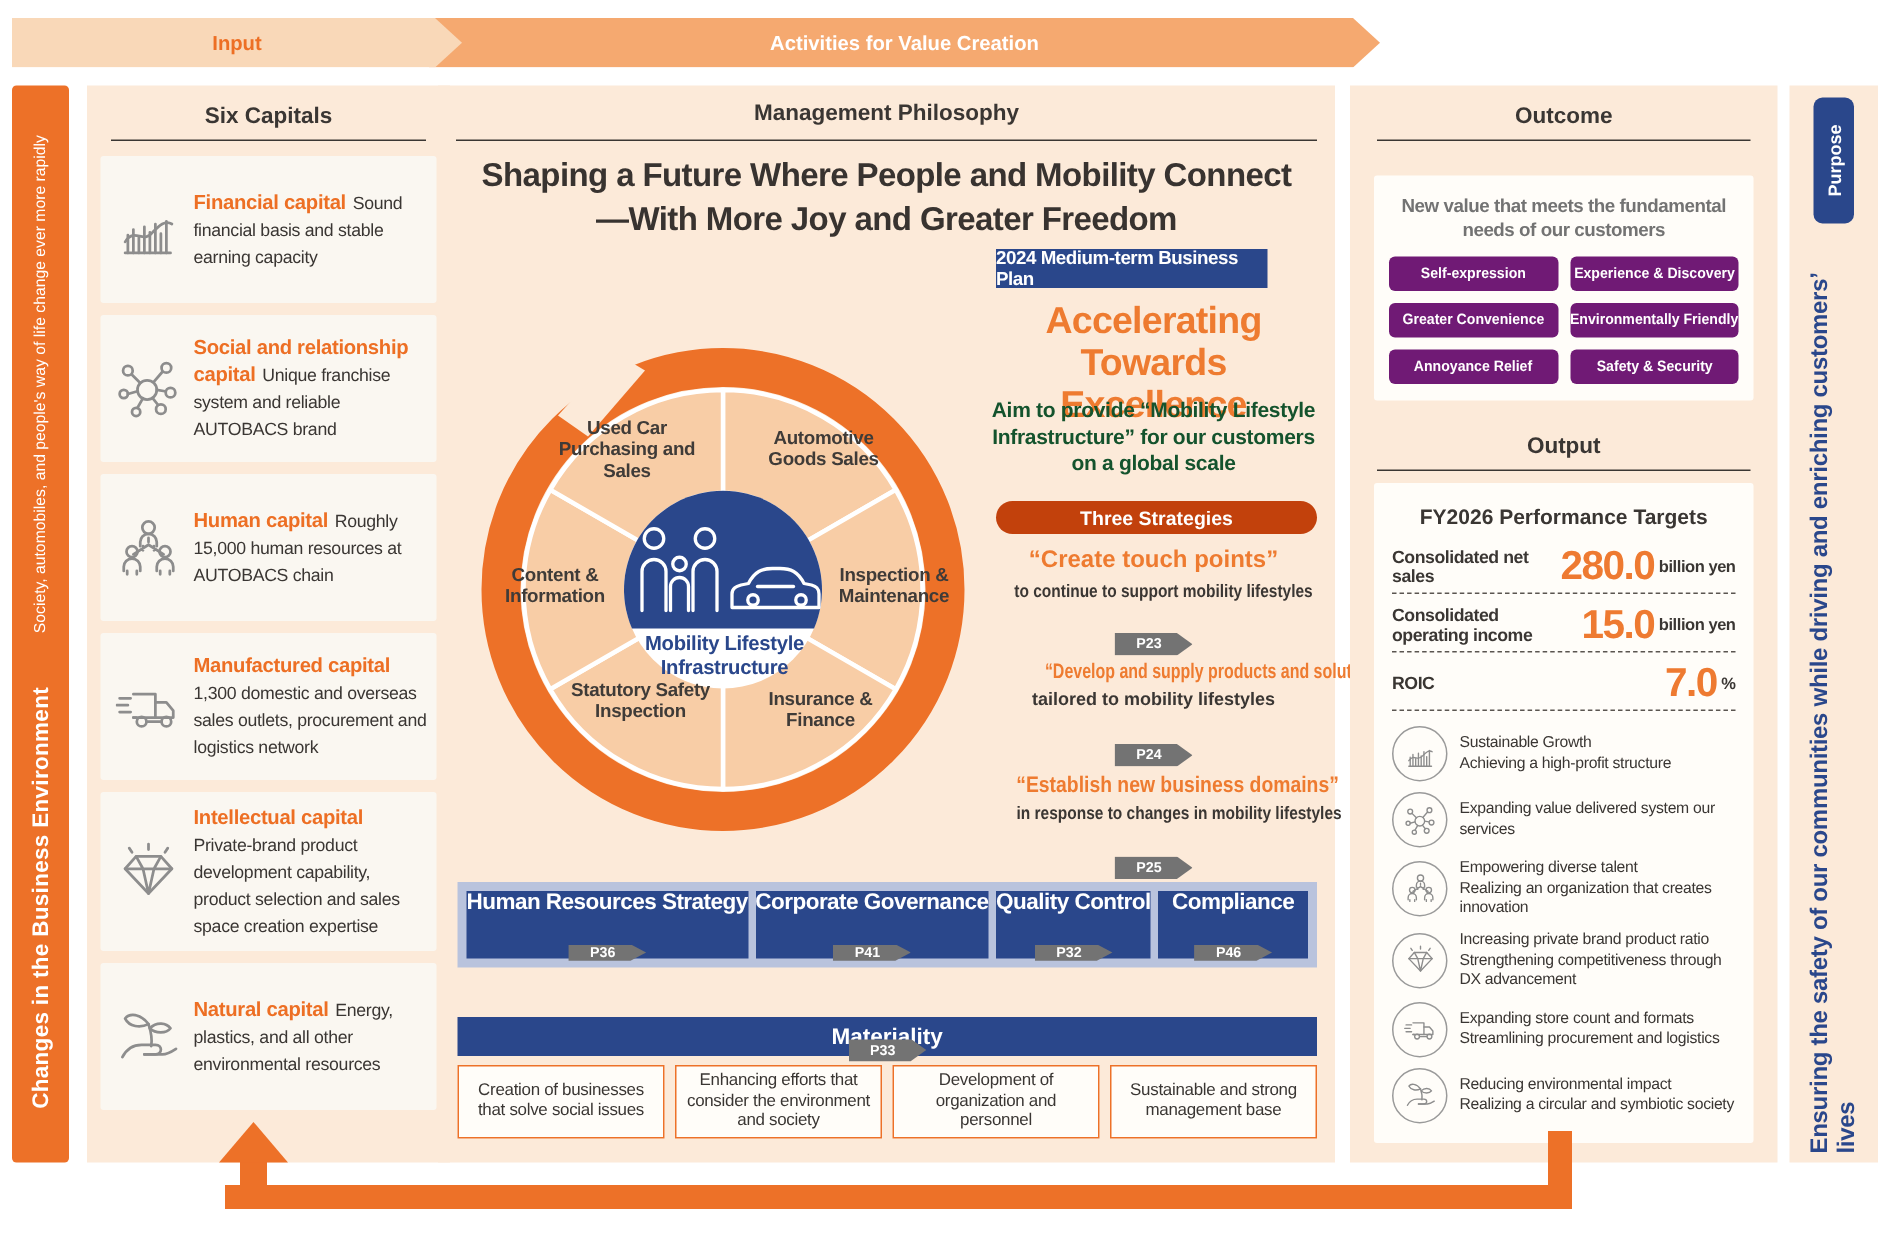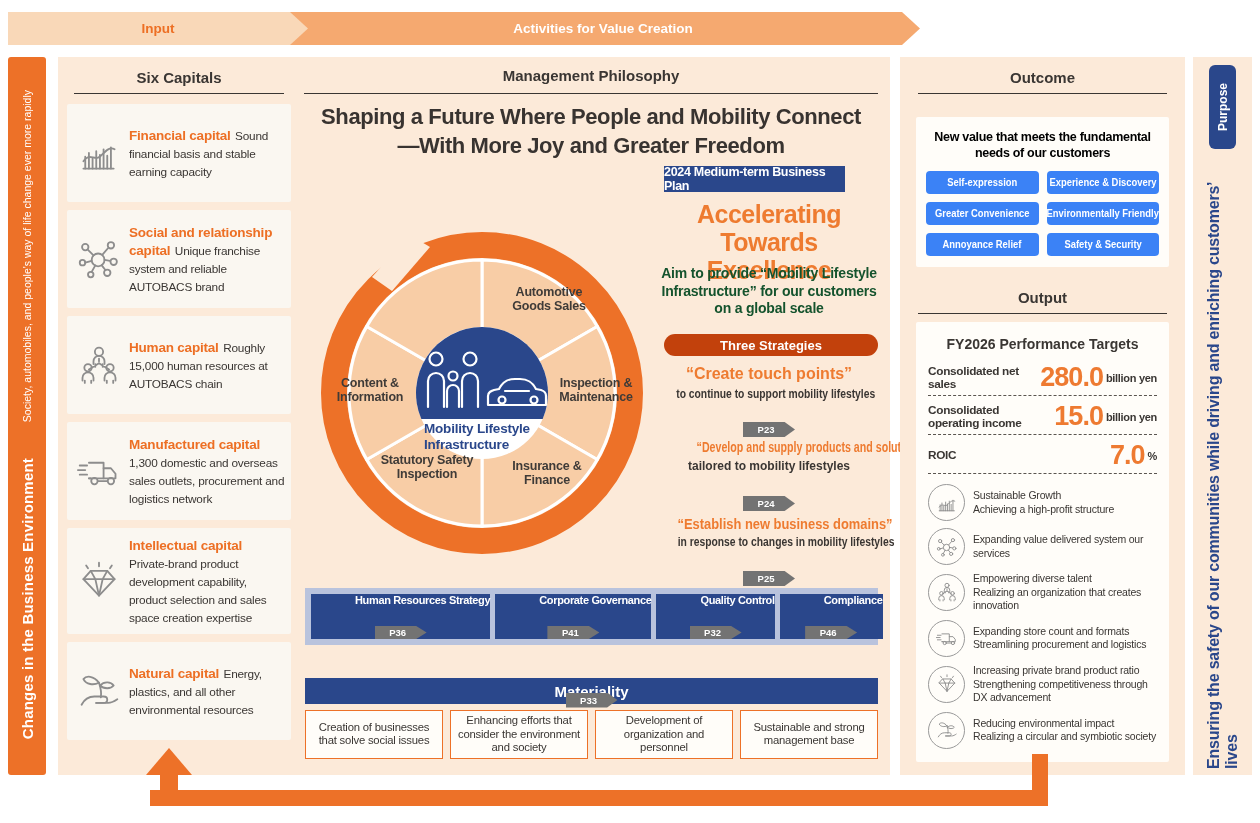--- a/index.html
+++ b/index.html
@@ -48,57 +48,57 @@
   #mp-heading2 { position:absolute; top:76px; left:0; right:0; text-align:center; font-size:22px; font-weight:bold; color:#383330; letter-spacing:-.4px; }
   .navy-banner { position:absolute; top:109px; height:26px; background:#2a478b; color:#fff; font-weight:bold;
     display:flex; align-items:center; justify-content:center; }
   #banner-bizact { left:13px; width:347px; font-size:13.5px; }
   #banner-plan { left:372px; width:181px; font-size:12.5px; letter-spacing:-.3px; }
 
   
   #wheel { position:absolute; left:20px; top:166px; width:342px; height:342px; }
   #wheel svg { position:absolute; inset:0; }
   .seg-label { position:absolute; text-align:center; font-weight:bold; font-size:12.5px; line-height:1.15; color:#3f3b38; letter-spacing:-.2px; }
-  #hub-label { position:absolute; left:112px; top:198px; width:142px; text-align:left; font-weight:bold; font-size:13.5px;
+  #hub-label { position:absolute; left:100px; top:198px; width:142px; text-align:center; font-weight:bold; font-size:13.5px;
     line-height:1.15; color:#2a478b; letter-spacing:-.2px; }
 
   
   .plan-col { position:absolute; left:368px; width:218px; text-align:center; }
   #plan-headline { top:143px; color:#ee7b30; font-weight:bold; font-size:25px; line-height:1.12; letter-spacing:-.5px; }
   #plan-sub { top:208px; color:#14532d; font-weight:bold; font-size:14px; line-height:1.25; letter-spacing:-.2px; }
   #three-strategies { position:absolute; left:372px; top:277px; width:214px; height:22px; background:#c2410c; border-radius:11px;
     color:#fff; font-weight:bold; font-size:13px; display:flex; align-items:center; justify-content:center; }
   .strat-title { position:absolute; left:368px; width:218px; text-align:center; color:#ee7b30; font-weight:bold; white-space:nowrap; }
   .strat-desc  { position:absolute; left:368px; width:218px; text-align:center; color:#3a3633; font-weight:bold; white-space:nowrap; }
   .fitX86 { display:inline-block; transform:scaleX(.86); transform-origin:50% 50%; }
   .fitX76 { display:inline-block; transform:scaleX(.76); transform-origin:50% 50%; }
   .page-tag { position:absolute; width:52px; height:15px; background:#737373; color:#fff; font-weight:bold; font-size:9.5px;
     display:flex; align-items:center; justify-content:center; clip-path:polygon(0 0, 80% 0, 100% 50%, 80% 100%, 0 100%); padding-right:6px;margin-top:18px; }
 
   
   #foundation-strip { position:absolute; left:13px; top:531px; width:573px; height:57px; background:#b9c3dd;
     display:flex; align-items:center; gap:5px; padding:6px; }
   .foundation-box { flex:1; background:#2a478b; height:45px; display:flex; flex-direction:column; align-items:center; justify-content:center; gap:2px; }
-  .foundation-label { color:#fff; font-weight:bold; font-size:11px; letter-spacing:-.35px; white-space:nowrap;padding-left:44px; }
+  .foundation-label { color:#fff; font-weight:bold; font-size:15px; letter-spacing:-.35px; white-space:nowrap; }
   .foundation-box .page-tag { position:static; }
 
   
   #materiality-banner { position:absolute; left:13px; top:621px; width:573px; height:26px; background:#2a478b;
     display:flex; align-items:center; justify-content:center; gap:16px; }
   #materiality-title { color:#fff; font-weight:bold; font-size:15px; }
   #materiality-items { position:absolute; left:13px; top:653px; width:573px; display:flex; gap:7px; }
   .mat-box { flex:1; background:#fffdf9; border:1.5px solid #ed7128; min-height:48px; display:flex; align-items:center; justify-content:center;
     text-align:center; font-size:11.3px; color:#3a3633; line-height:1.2; padding:3px; letter-spacing:-.2px; }
 
   
   .oc-card { position:absolute; left:16px; width:253px; background:#fffdf9; border-radius:2px; }
   #outcome-card { top:60px; height:150px; padding:12px 10px; }
-  #outcome-heading { text-align:center; font-weight:bold; font-size:12.5px; color:#000000; line-height:1.3; letter-spacing:-.3px; margin-bottom:9px; }
+  #outcome-heading { text-align:center; font-weight:bold; font-size:12.5px; color:#737373; line-height:1.3; letter-spacing:-.3px; margin-bottom:9px; }
   #outcome-grid { display:grid; grid-template-columns:1fr 1fr; gap:8px; }
-  .value-chip { background:#3b82f6; border-radius:4px; height:23px; color:#fff; font-weight:bold; font-size:10px;
+  .value-chip { background:#701a75; border-radius:4px; height:23px; color:#fff; font-weight:bold; font-size:10px;
     display:flex; align-items:center; justify-content:center; overflow:hidden; }
   .value-chip span { white-space:nowrap; display:inline-block; transform:scaleX(.94); }
 
   #output-card { top:265px; height:440px; padding:14px 12px 10px; }
   #targets-title { text-align:center; font-weight:bold; font-size:14px; color:#3a3633; margin-bottom:10px; }
   .target-row { display:flex; align-items:center; border-bottom:1.6px dashed #5a5550; padding:2px 0 4px; margin-bottom:5px; }
   .target-label { width:102px; font-weight:bold; font-size:11.8px; line-height:1.1; color:#3a3633; letter-spacing:-.3px; }
   .target-value { margin-left:auto; color:#ee7a31; font-weight:bold; font-size:27px; letter-spacing:-1px; line-height:1; }
   .target-unit { font-weight:bold; font-size:11px; color:#3a3633; margin-left:3px; white-space:nowrap; letter-spacing:-.3px; }
   #init-list { margin-top:10px; display:flex; flex-direction:column; gap:7px; }
@@ -292,20 +292,21 @@
           <circle cx="141" cy="153" r="4.5"></circle>
             <path d="M135,184 v-16 a6,6 0 0 1 12,0 v16"></path>
           <circle cx="158" cy="136" r="6.5"></circle>
             <path d="M150,184 v-26 a8,8 0 0 1 16,0 v26"></path>
           <path d="M176,182 v-9 c0,-4 3,-5 6,-6 l5,-1 c4,-8 9,-10 16,-10 h5 c7,0 12,2 16,10 l5,1 c3,1 5,2 5,6 v9 z"></path>
           <path d="M193,168 h24"></path>
             <circle cx="190" cy="177" r="3.5"></circle>
             <circle cx="222" cy="177" r="3.5"></circle>
         </g>
       </svg>
+      <div class="seg-label" style="left:45px; top:55px; width:122px;">Used Car Purchasing and Sales</div>
       <div class="seg-label" style="left:185px; top:62px; width:104px;">Automotive Goods Sales</div>
       <div class="seg-label" style="left:234px; top:153px; width:100px;">Inspection &amp; Maintenance</div>
       <div class="seg-label" style="left:188px; top:236px; width:94px;">Insurance &amp; Finance</div>
       <div class="seg-label" style="left:60px; top:230px; width:110px;">Statutory Safety Inspection</div>
       <div class="seg-label" style="left:8px; top:153px; width:100px;">Content &amp; Information</div>
       <div id="hub-label">Mobility Lifestyle Infrastructure</div>
     </div>
 
     <div class="plan-col" id="plan-headline">
       <div>Accelerating</div>
@@ -430,35 +431,35 @@
                 <use href="#sym-people"></use>
               </svg>
             </span>
           <span class="init-text">Empowering diverse talent
 Realizing an organization that creates
 innovation</span>
         </div>
         <div class="init-row">
           <span class="init-icon">
               <svg>
-                <use href="#sym-truck"></use>
-              </svg>
-            </span>
-          <span class="init-text">Expanding store count and formats
-Streamlining procurement and logistics</span>
-        </div>
-        <div class="init-row">
-          <span class="init-icon">
-              <svg>
                 <use href="#sym-diamond"></use>
               </svg>
             </span>
           <span class="init-text">Increasing private brand product ratio
 Strengthening competitiveness through
 DX advancement</span>
+        </div>
+        <div class="init-row">
+          <span class="init-icon">
+              <svg>
+                <use href="#sym-truck"></use>
+              </svg>
+            </span>
+          <span class="init-text">Expanding store count and formats
+Streamlining procurement and logistics</span>
         </div>
         <div class="init-row">
           <span class="init-icon">
               <svg>
                 <use href="#sym-hand-plant"></use>
               </svg>
             </span>
           <span class="init-text">Reducing environmental impact
 Realizing a circular and symbiotic society</span>
         </div>

